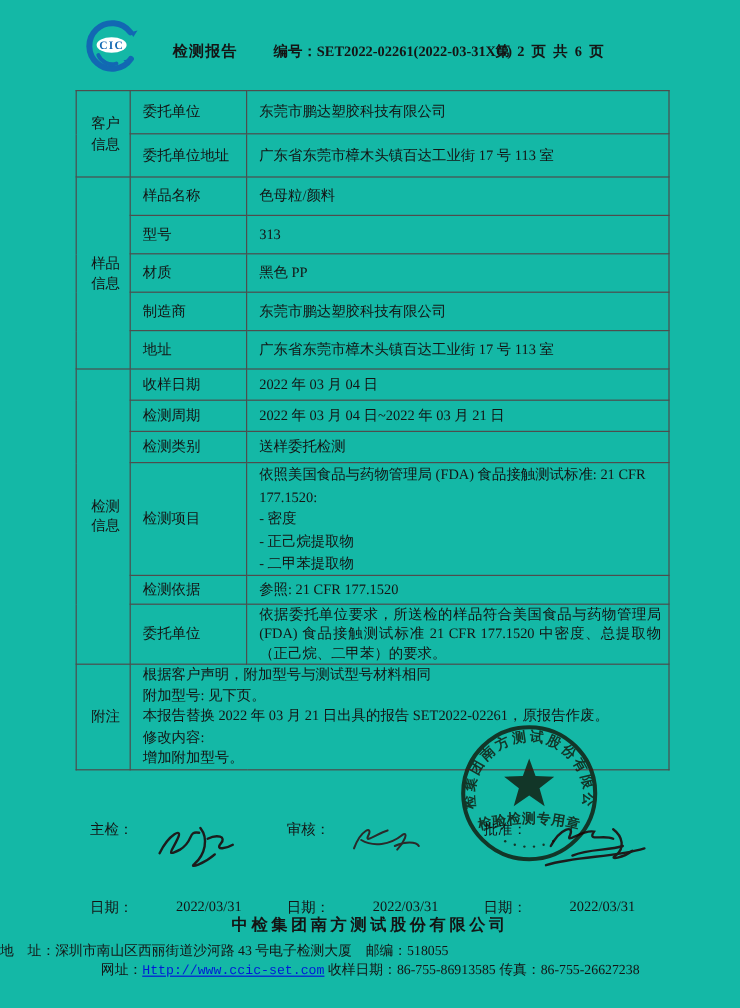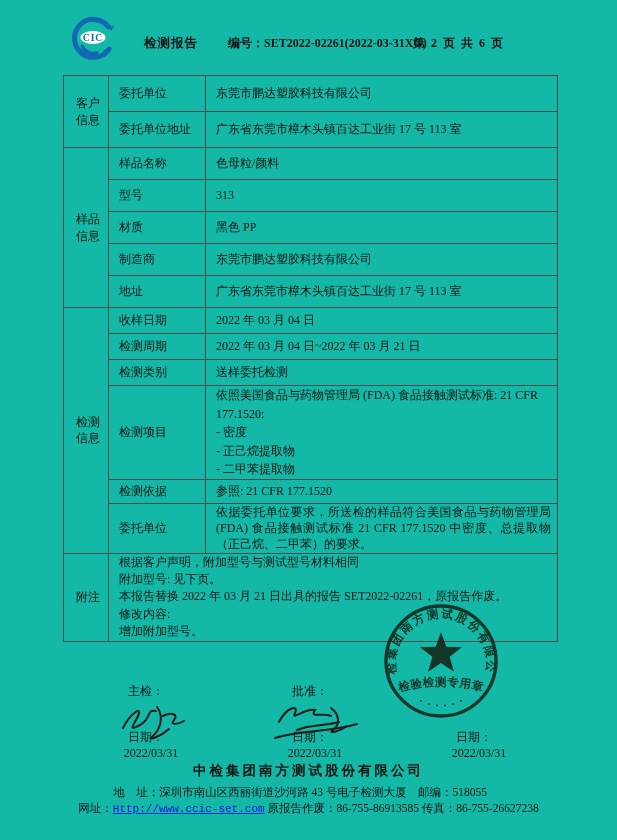--- a/index.html
+++ b/index.html
@@ -20,34 +20,34 @@
   td.sec{text-align:center;padding:0;line-height:1.9;font-size:12px;}
   tr.h36{height:36px;} tr.h32{height:32px;} tr.h26{height:26px;}
   tr.h94{height:94px;} tr.h24{height:24px;} tr.h48{height:48px;} tr.h88{height:88px;}
   td.multi div{line-height:18.6px;}
   td.note-cell div{line-height:17.4px;}
   td.concl{text-align:justify;line-height:16px;padding-right:9px;}
 
   
   .sig-area{position:absolute;left:63px;top:683px;width:494px;font-size:12px;}
   .sig-row{display:flex;height:46px;}
-  .date-row{display:flex;margin-top:0;height:20px;}
-  .sig-col{width:164px;display:flex;align-items:center;padding-left:12px;box-sizing:border-box;flex-direction:column;}
+  .date-row{display:flex;margin-top:19px;height:20px;}
+  .sig-col{width:164px;display:flex;padding-left:12px;box-sizing:border-box;}
   .sig-label{width:46px;flex:none;}
   .sig-draw{flex:none;}
   .date-val{flex:1;text-align:center;}
 
   
   .stamp{position:absolute;left:381px;top:601px;width:120px;height:120px;
          mix-blend-mode:multiply;opacity:.93;z-index:5;}
 
   
   .f-company{position:absolute;left:0;width:617px;top:762px;text-align:center;
              font-size:13.5px;font-weight:bold;letter-spacing:3px;}
-  .f-line1{position:absolute;left:0;width:600px;top:785px;text-align:center;font-size:11.5px;}
+  .f-line1{position:absolute;left:0;width:600px;top:785px;text-align:left;font-size:11.5px;}
   .f-line2{position:absolute;left:0;width:617px;top:801px;text-align:center;font-size:11.5px;}
   .f-link{color:#0018d8;text-decoration:underline;font-family:"Liberation Mono","DejaVu Sans Mono",monospace;font-size:11px;margin-top:16px;}
 </style>
 </head>
 <body>
 
 <div class="page">
 
   <svg class="logo" viewBox="0 0 62 50">
     <path d="M46.6 12.9 A19 19 0 1 0 47.1 35.1" fill="none" stroke="#1268b3" stroke-width="5" stroke-linecap="round"></path>
@@ -159,20 +159,30 @@
 
   <div class="sig-area">
     <div class="sig-row">
       <div class="sig-col">
         <span class="sig-label">主检：</span>
         <svg class="sig-draw" width="80" height="44" viewBox="0 0 80 44">
           <g fill="none" stroke="#1c1c1c" stroke-width="2" stroke-linecap="round">
             <path d="M12 28 C20 12 32 6 27 16 C23 25 16 32 29 25 C41 18 35 9 45 11"></path>
             <path d="M46 7 C53 16 50 29 41 37 C36 41 49 37 58 29"></path>
             <path d="M52 16 C60 12 68 14 63 20 C58 26 68 24 73 21"></path>
+          </g>
+        </svg>
+      </div>
+      <div class="sig-col">
+        <span class="sig-label">审核：</span>
+        <svg class="sig-draw" width="70" height="40" viewBox="0 0 70 40">
+          <g fill="none" stroke="#2a2a2a" stroke-width="1.7" stroke-linecap="round">
+            <path d="M10 24 C16 8 26 5 22 13 C18 21 30 11 38 9"></path>
+            <path d="M16 17 C26 23 40 21 50 13 C56 9 52 19 46 25"></path>
+            <path d="M44 22 C52 18 62 18 64 22"></path>
           </g>
         </svg>
       </div>
       <div class="sig-col">
         <span class="sig-label">批准：</span>
         <svg class="sig-draw" width="92" height="46" viewBox="0 0 92 46">
           <g fill="none" stroke="#1c1c1c" stroke-width="2" stroke-linecap="round">
             <path d="M10 22 C18 7 30 4 26 13 C22 21 36 8 46 10 C40 19 54 12 62 16"></path>
             <path d="M62 8 C70 14 72 24 64 30 C58 34 70 32 78 26"></path>
             <path d="M28 30 C42 24 58 26 70 22"></path>
@@ -215,15 +225,15 @@
         <circle cx="48" cy="103" r="1"></circle>
         <circle cx="56" cy="104.5" r="1"></circle>
       <circle cx="64" cy="104.5" r="1"></circle>
         <circle cx="72" cy="103" r="1"></circle>
         <circle cx="80" cy="100" r="1"></circle>
     </g>
   </svg>
 
   <div class="f-company">中检集团南方测试股份有限公司</div>
   <div class="f-line1"><span>地　址：</span><span>深圳市南山区西丽街道沙河路 43 号电子检测大厦</span><span>　邮编：</span><span>518055</span></div>
-  <div class="f-line2"><span>网址：</span><a href="#" class="f-link">Http://www.ccic-set.com</a><span> 原报告作废：</span><span>86-755-86913585</span><span> 传真：</span><span>86-755-26627238</span></div>
+  <div class="f-line2"><span>网址：</span><a href="#" class="f-link">Http://www.ccic-set.com</a><span> 收样日期：</span><span>86-755-86913585</span><span> 传真：</span><span>86-755-26627238</span></div>
 
 </div>
 
 </body></html>

